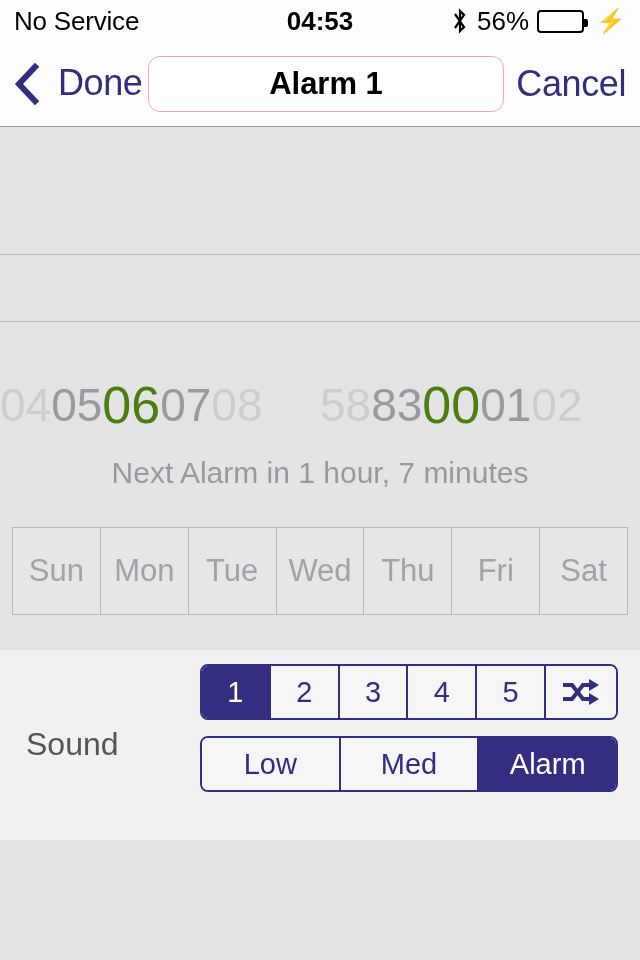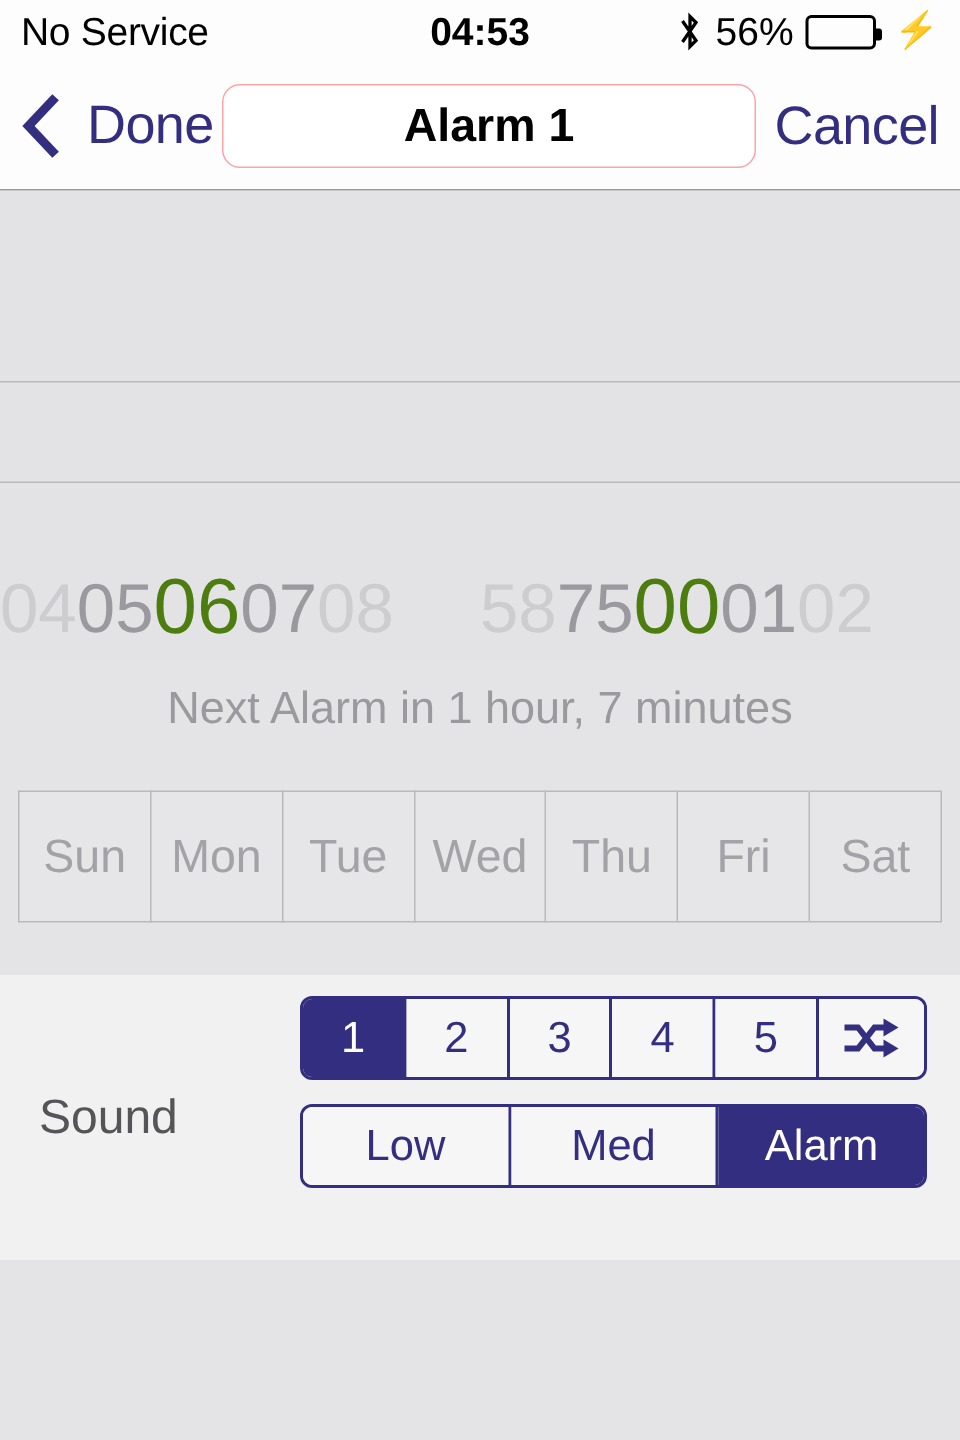--- a/index.html
+++ b/index.html
@@ -351,21 +351,21 @@
     <div class="picker-cols">
       <div class="picker-col hours">
         <div class="picker-row far">04</div>
         <div class="picker-row near">05</div>
         <div class="picker-row sel">06</div>
         <div class="picker-row near">07</div>
         <div class="picker-row far">08</div>
       </div>
       <div class="picker-col minutes">
         <div class="picker-row far">58</div>
-        <div class="picker-row near">75</div>
+        <div class="picker-row near">83</div>
         <div class="picker-row sel">00</div>
         <div class="picker-row near">01</div>
         <div class="picker-row far">02</div>
       </div>
     </div>
     <div class="picker-band"></div>
   </div>
 
   <div class="next-alarm">Next Alarm in 1 hour, 7 minutes</div>
 

